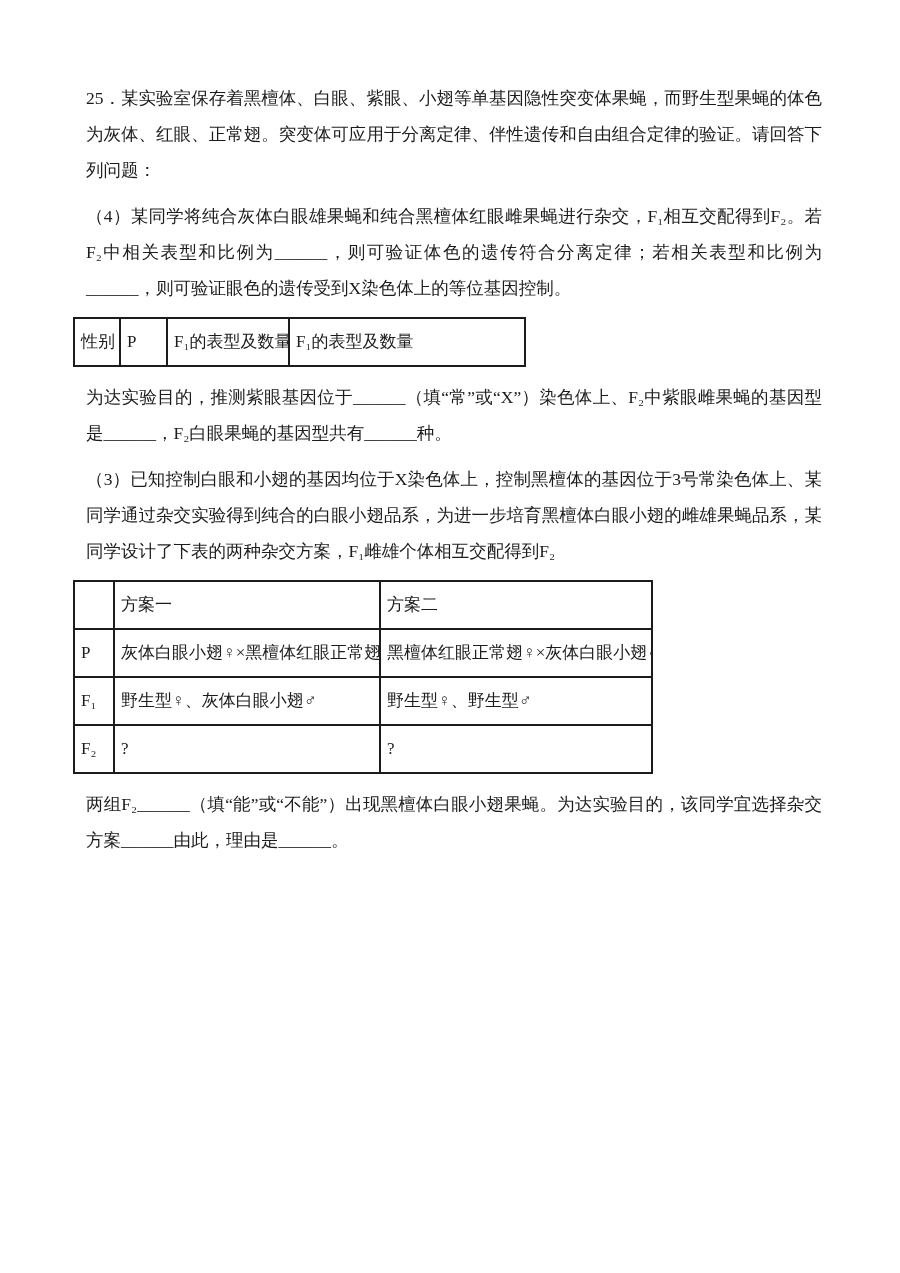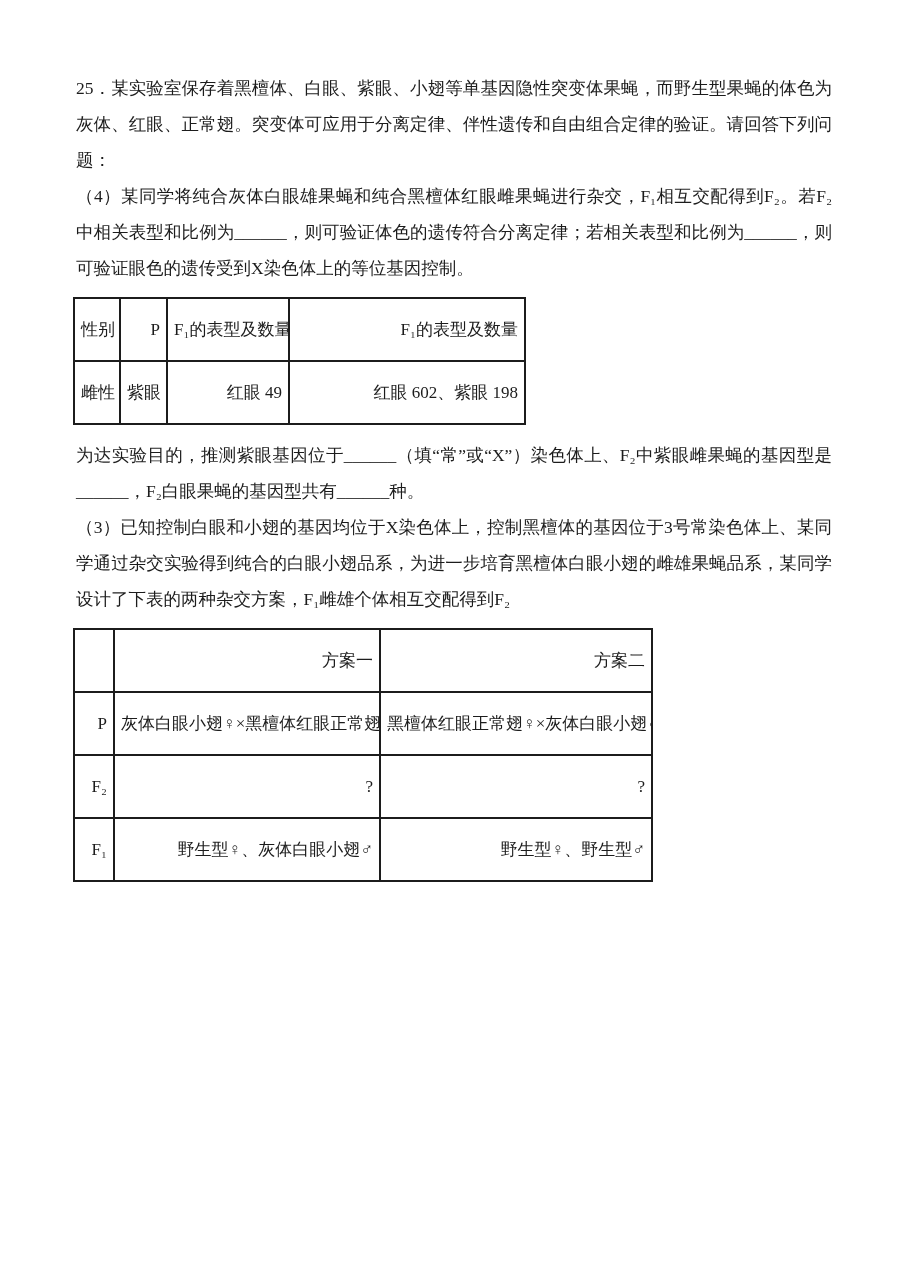--- a/index.html
+++ b/index.html
@@ -13,35 +13,35 @@
     color: #1c1c1c;
     font-family: "Liberation Serif", "DejaVu Serif", serif;
     overflow: hidden;
   }
   .content {
     padding: 70px 68px 0 76px;
     font-size: 17.5px;
     line-height: 36px;
     text-align: justify;
   }
-  .content p { margin: 0; }
+  .content p { margin: 10px; }
   table {
     border-collapse: collapse;
     table-layout: fixed;
     margin: 11px 0 12px -3px;
     text-align: center;
   }
   td, th {
     border: 2px solid #1c1c1c;
-    height: 63px;
+    height: 48px;
     padding: 0 6px;
     font-size: 17px;
     font-weight: normal;
     line-height: 22px;
-    text-align: right;
+    text-align: left;
     vertical-align: middle;
     overflow: hidden;
     white-space: nowrap;
   }
   .t1 { width: 451px; }
   .t1 col.c0 { width: 46px; }
   .t1 col.c1 { width: 47px; }
   .t1 col.c2 { width: 122px; }
   .t1 col.c3 { width: 236px; }
   .t2 { width: 578px; }
@@ -67,26 +67,20 @@
           <col class="c2">
           <col class="c3">
         </colgroup>
       <tbody>
           <tr>
         <th>性别</th>
         <th>P</th>
         <th>F₁的表型及数量</th>
         <th>F₁的表型及数量</th>
       </tr>
-      <tr>
-        <td>雌性</td>
-        <td>紫眼</td>
-        <td>红眼 49</td>
-        <td>红眼 602、紫眼 198</td>
-      </tr>
     </tbody>
       </table>
 
     <p>为达实验目的，推测紫眼基因位于______（填“常”或“X”）染色体上、F₂中紫眼雌果蝇的基因型是______，F₂白眼果蝇的基因型共有______种。</p>
 
     <p>（3）已知控制白眼和小翅的基因均位于X染色体上，控制黑檀体的基因位于3号常染色体上、某同学通过杂交实验得到纯合的白眼小翅品系，为进一步培育黑檀体白眼小翅的雌雄果蝇品系，某同学设计了下表的两种杂交方案，F₁雌雄个体相互交配得到F₂</p>
 
     <table class="t2">
       <colgroup>
           <col class="c0">
@@ -98,27 +92,28 @@
         <th></th>
         <th>方案一</th>
         <th>方案二</th>
       </tr>
       <tr>
         <td>P</td>
         <td>灰体白眼小翅♀×黑檀体红眼正常翅♂</td>
         <td>黑檀体红眼正常翅♀×灰体白眼小翅♂</td>
       </tr>
       <tr>
+        <td>F₁</td>
+        <td>野生型♀、灰体白眼小翅♂</td>
+        <td>野生型♀、野生型♂</td>
+      </tr>
+      <tr>
         <td>F₂</td>
         <td>?</td>
         <td>?</td>
       </tr>
-      <tr>
-        <td>F₁</td>
-        <td>野生型♀、灰体白眼小翅♂</td>
-        <td>野生型♀、野生型♂</td>
-      </tr>
     </tbody>
       </table>
 
+    <p>两组F₂______（填“能”或“不能”）出现黑檀体白眼小翅果蝇。为达实验目的，该同学宜选择杂交方案______由此，理由是______。</p>
 
   </div>
 </div>
 
 </body></html>

